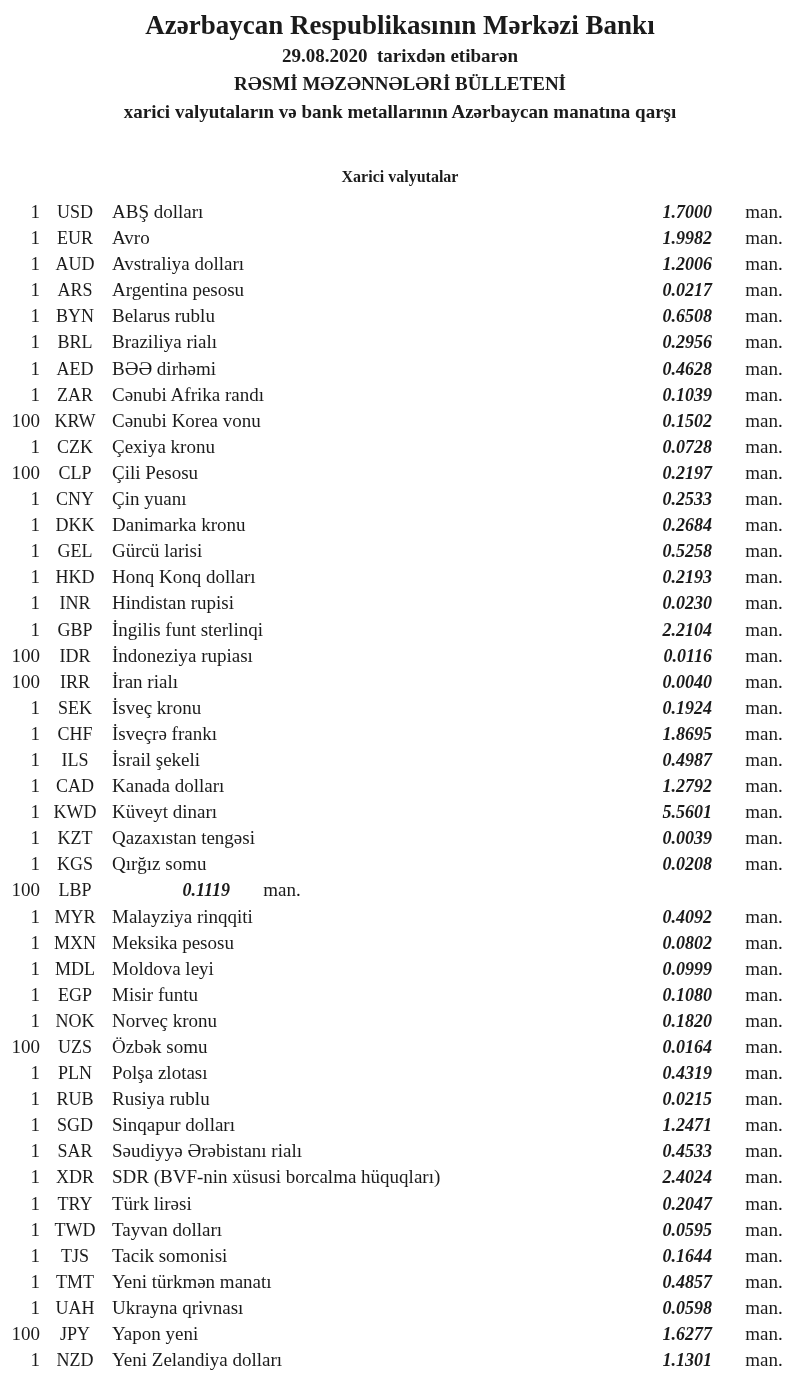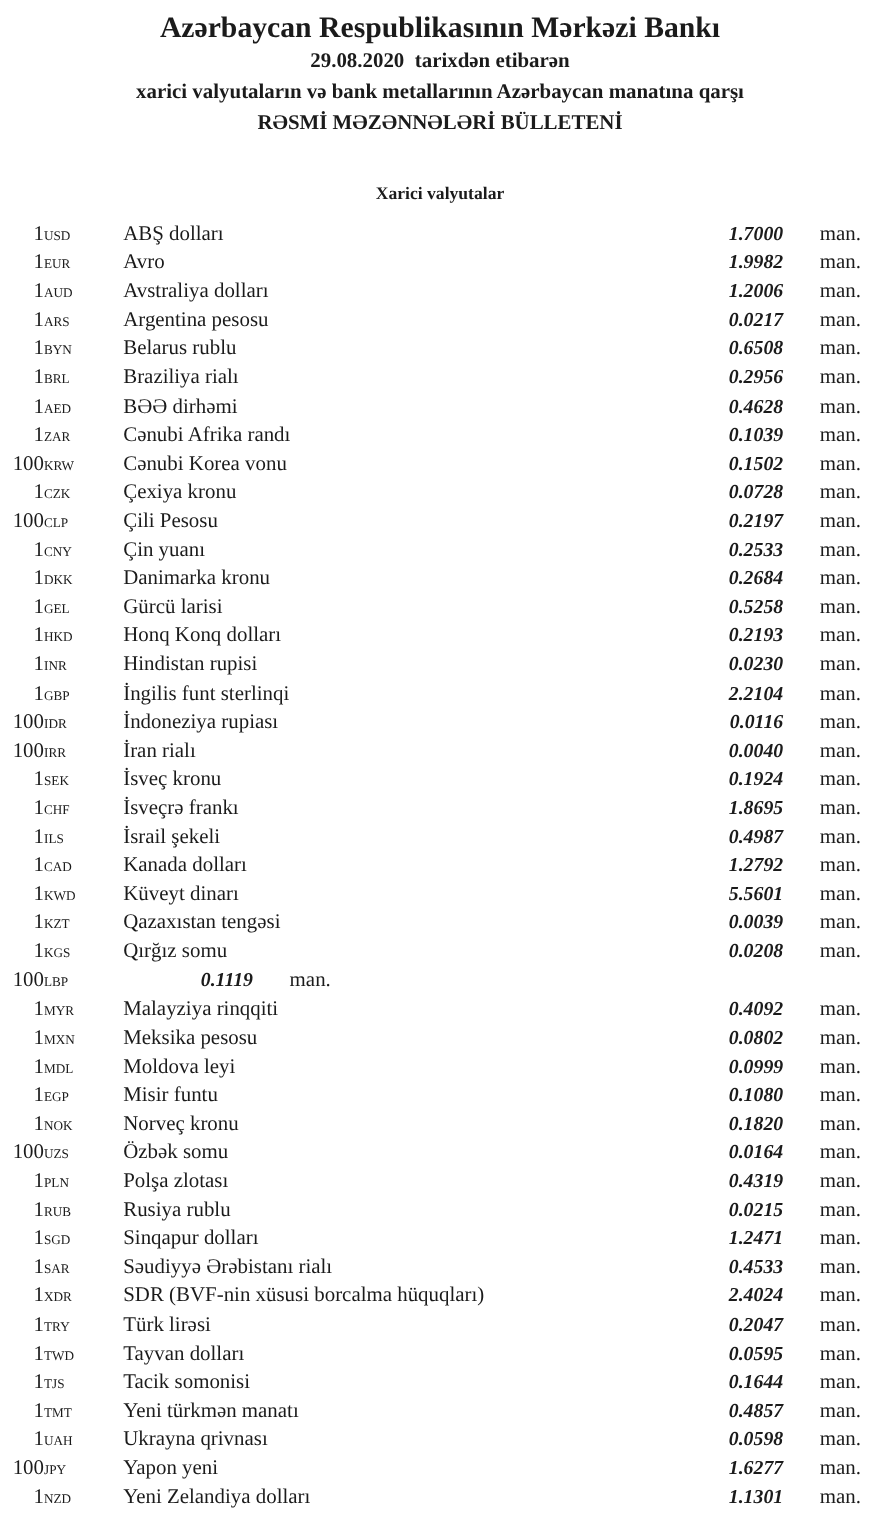--- a/index.html
+++ b/index.html
@@ -52,21 +52,22 @@
   }
   .qty {
     width: 40px;
     flex: 0 0 40px;
     text-align: right;
     font-size: 19px;
   }
   .code {
     width: 70px;
     flex: 0 0 70px;
-    font-size: 12px;
+    text-align: center;
+    font-size: 18px;
   }
   .name {
     flex: 1 1 auto;
     padding-left: 2px;
     font-size: 19px;
     white-space: nowrap;
     overflow: hidden;
   }
   .rate {
     flex: 0 0 120px;
@@ -86,22 +87,22 @@
   }
 </style>
 </head>
 <body>
 
 <div class="page">
 
   <div class="header">
     <div class="title">Azərbaycan Respublikasının Mərkəzi Bankı</div>
     <div class="hline">29.08.2020  tarixdən etibarən</div>
+    <div class="hline">RƏSMİ MƏZƏNNƏLƏRİ BÜLLETENİ</div>
     <div class="hline">xarici valyutaların və bank metallarının Azərbaycan manatına qarşı</div>
-    <div class="hline">RƏSMİ MƏZƏNNƏLƏRİ BÜLLETENİ</div>
   </div>
 
   <div class="section-title">Xarici valyutalar</div>
 
   <div class="table">
   <div class="row">
     <span class="qty">1</span>
     <span class="code">USD</span>
     <span class="name">ABŞ dolları</span>
     <span class="rate">1.7000</span>

